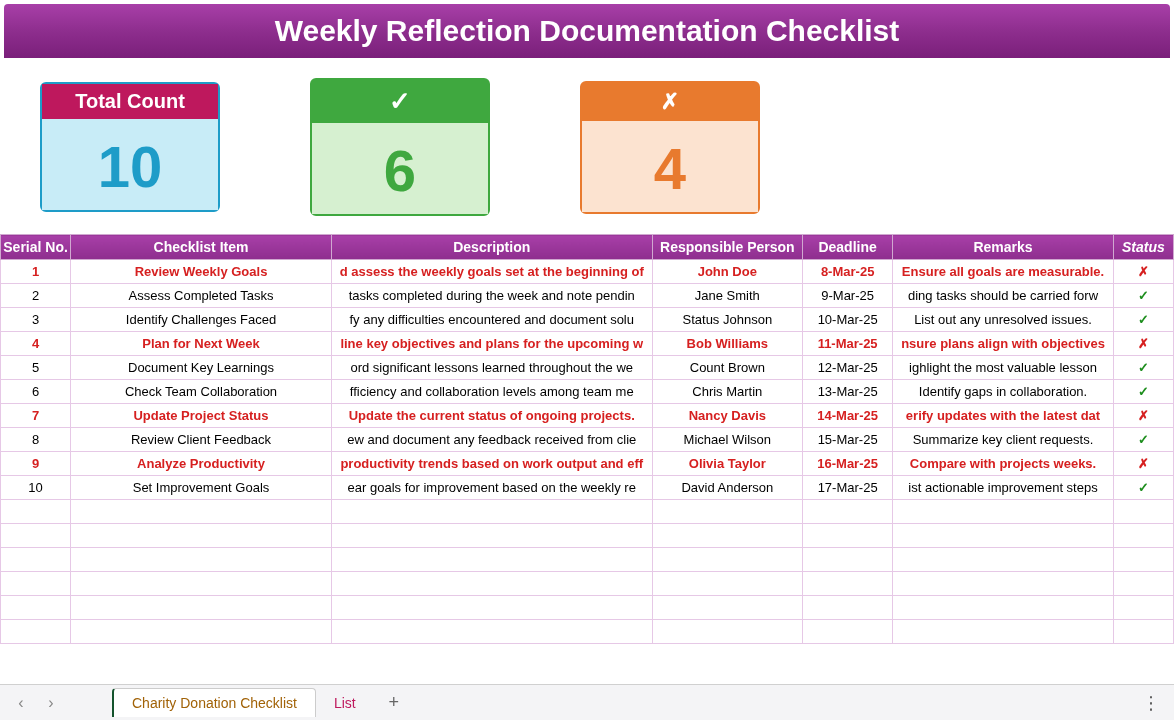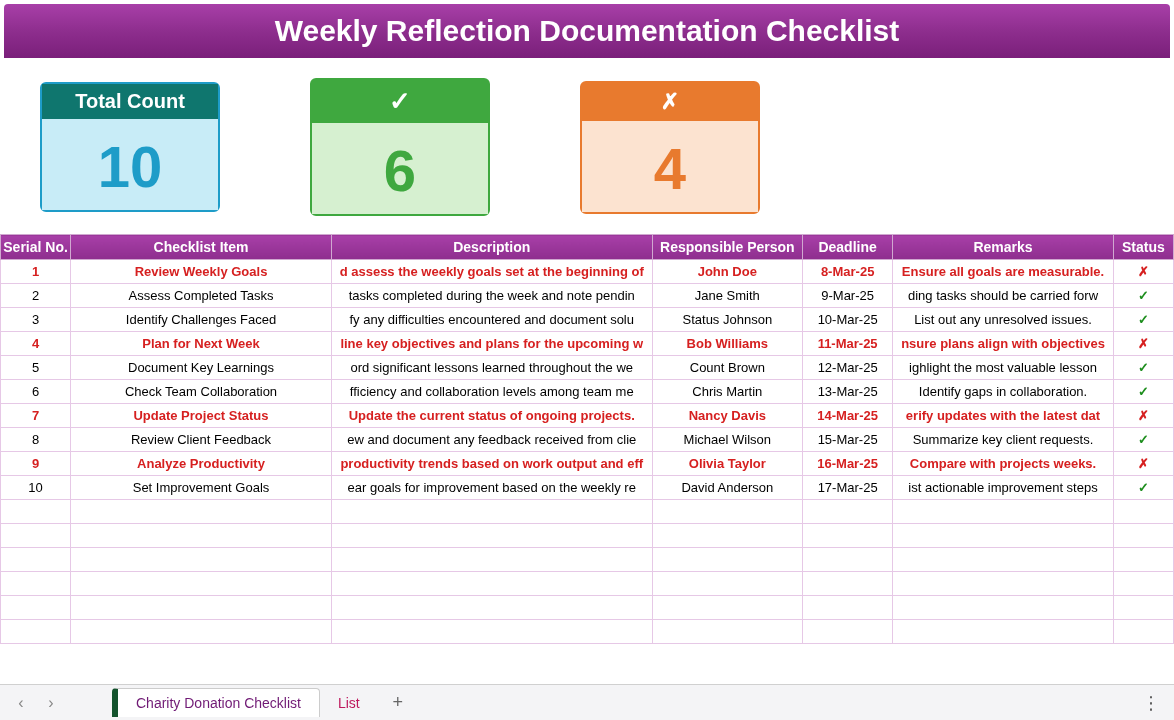--- a/index.html
+++ b/index.html
@@ -36,21 +36,21 @@
     padding: 6px 0;
   }
   .card-body {
     font-size: 58px;
     font-weight: bold;
     font-family: 'Arial Narrow', Arial, sans-serif;
     padding: 14px 0 10px 0;
   }
   
   .card-total { border-color: #1e9cc8; }
-  .card-total .card-header { background: #0f766e; }
+  .card-total .card-header { background: #be185d; }
   .card-total .card-body { background: #c8ecf7; color: #1e9cc8; }
   
   .card-check { border-color: #3fa83f; }
   .card-check .card-header { background: #3fa83f; font-size: 26px; }
   .card-check .card-body { background: #d6f0d0; color: #3fa83f; }
   
   .card-cross { border-color: #e87a2e; }
   .card-cross .card-header { background: #e87a2e; font-size: 22px; }
   .card-cross .card-body { background: #fce3d0; color: #e87a2e; }
   
@@ -83,21 +83,21 @@
   tr.unchecked td { color: #d62020; font-weight: bold; }
   td.status-check { color: #1e8e1e; font-weight: bold; }
   td.status-cross { color: #d62020; font-weight: bold; }
   
   .col-serial { width: 70px; }
   .col-item { width: 260px; }
   .col-desc { width: 320px; }
   .col-person { width: 150px; }
   .col-deadline { width: 90px; }
   .col-remarks { width: 220px; }
-  .col-status { width: 60px; }
+  .col-status { width: 60px; font-style: italic; }
   
   .footer {
     height: 36px;
     background: #f4f4f6;
     border-top: 1px solid #d0d0d0;
     display: flex;
     align-items: center;
     padding: 0 8px;
     gap: 4px;
   }
@@ -107,21 +107,21 @@
     color: #888; font-size: 16px; cursor: pointer;
     border-radius: 3px;
   }
   .tab {
     padding: 6px 18px;
     font-size: 14px;
     cursor: pointer;
     border-radius: 4px 4px 0 0;
     color: #be185d;
   }
-  .tab.active { background: #fff; border-top: 1px solid #ccc; border-left: 6px solid #14532d; border-right: 1px solid #ccc; font-weight: 500; color: #701a75;}
+  .tab.active { background: #fff; border-top: 1px solid #ccc; border-left: 2px solid #14532d; border-right: 1px solid #ccc; font-weight: 500; color: #a16207;}
   .tab-add { width: 32px; text-align: center; font-size: 18px; color: #666; cursor: pointer; }
   .footer-more { margin-left: auto; font-size: 18px; color: #555; cursor: pointer; padding: 0 6px; }
 </style>
 </head>
 <body>
 
 <div class="title-bar">Weekly Reflection Documentation Checklist</div>
 
 <div class="cards-row">
   <div class="card card-total">

